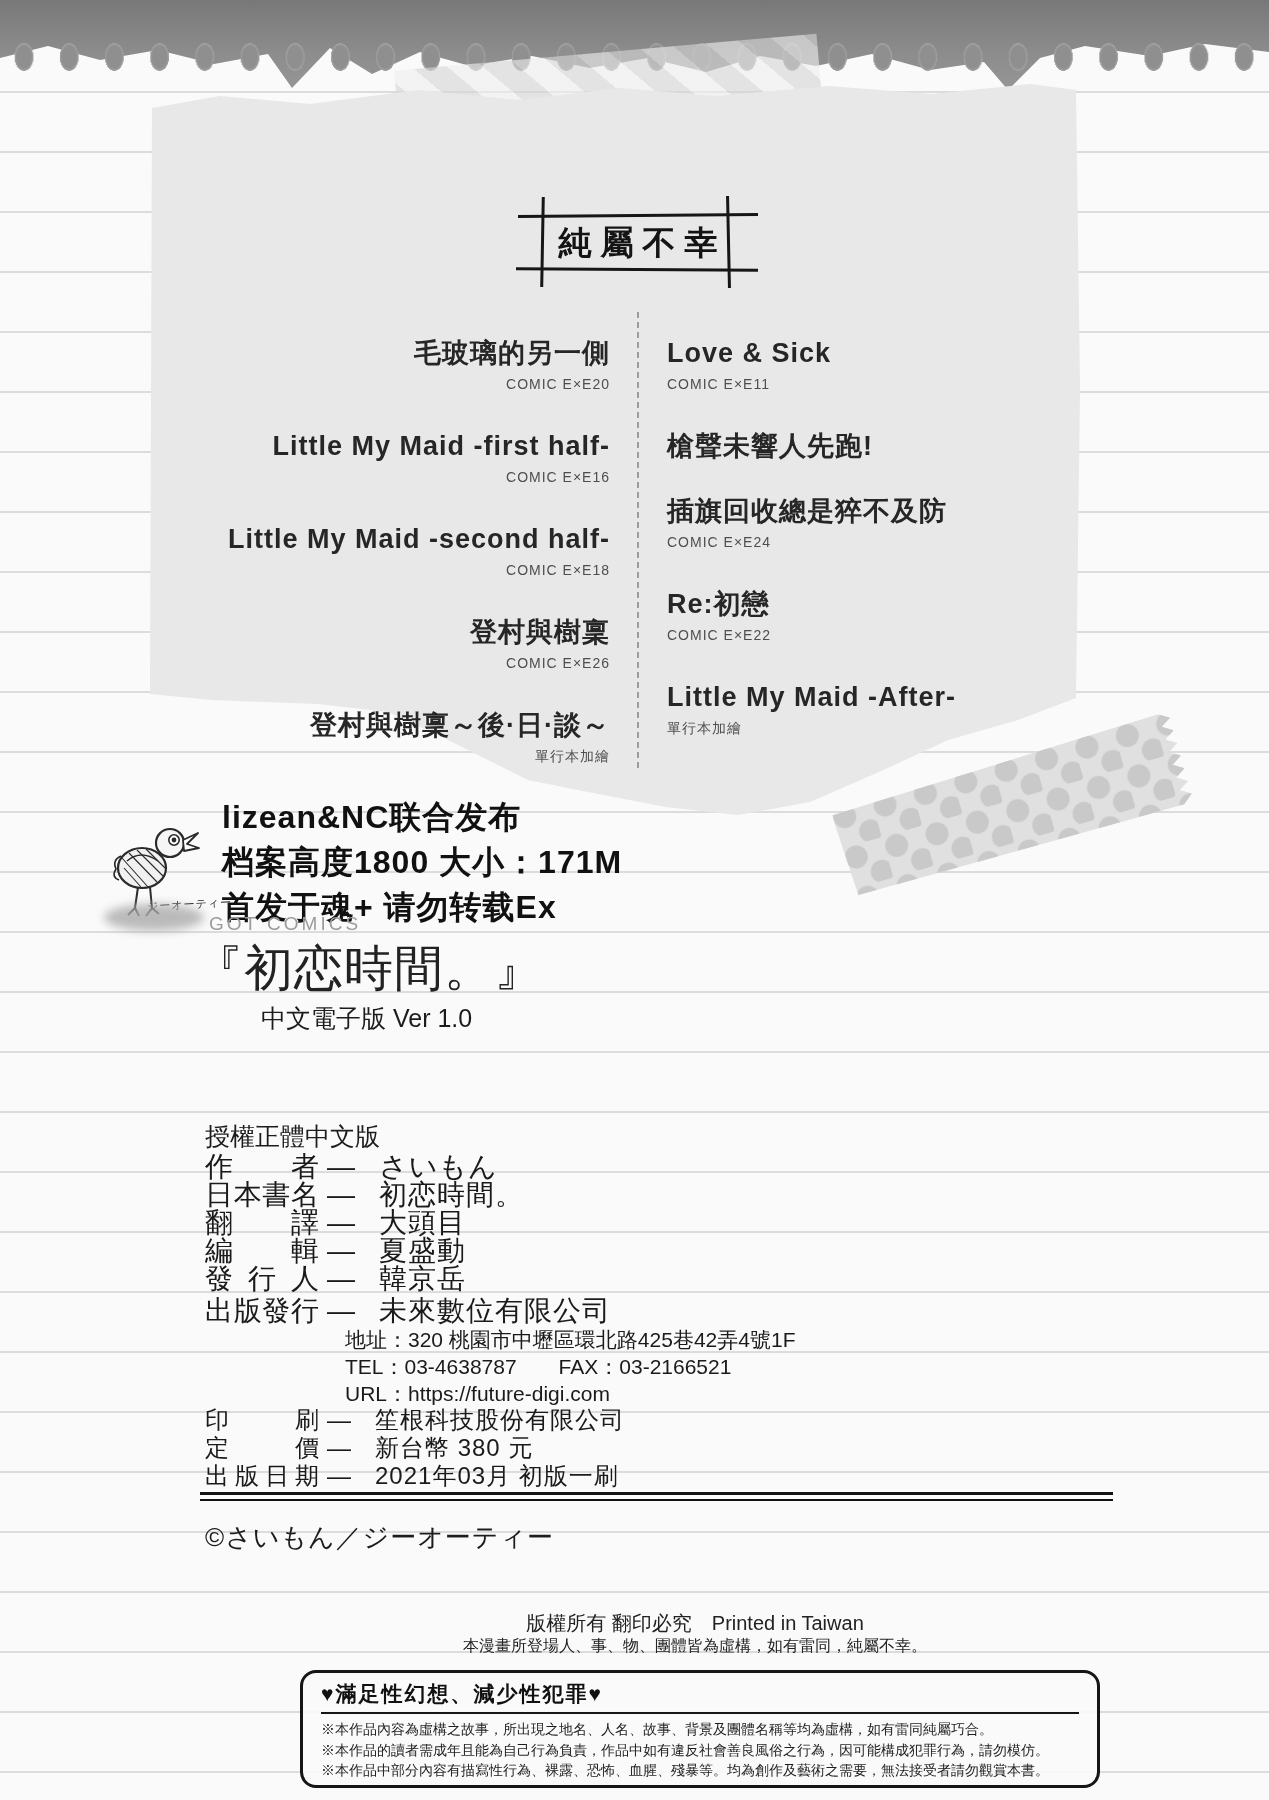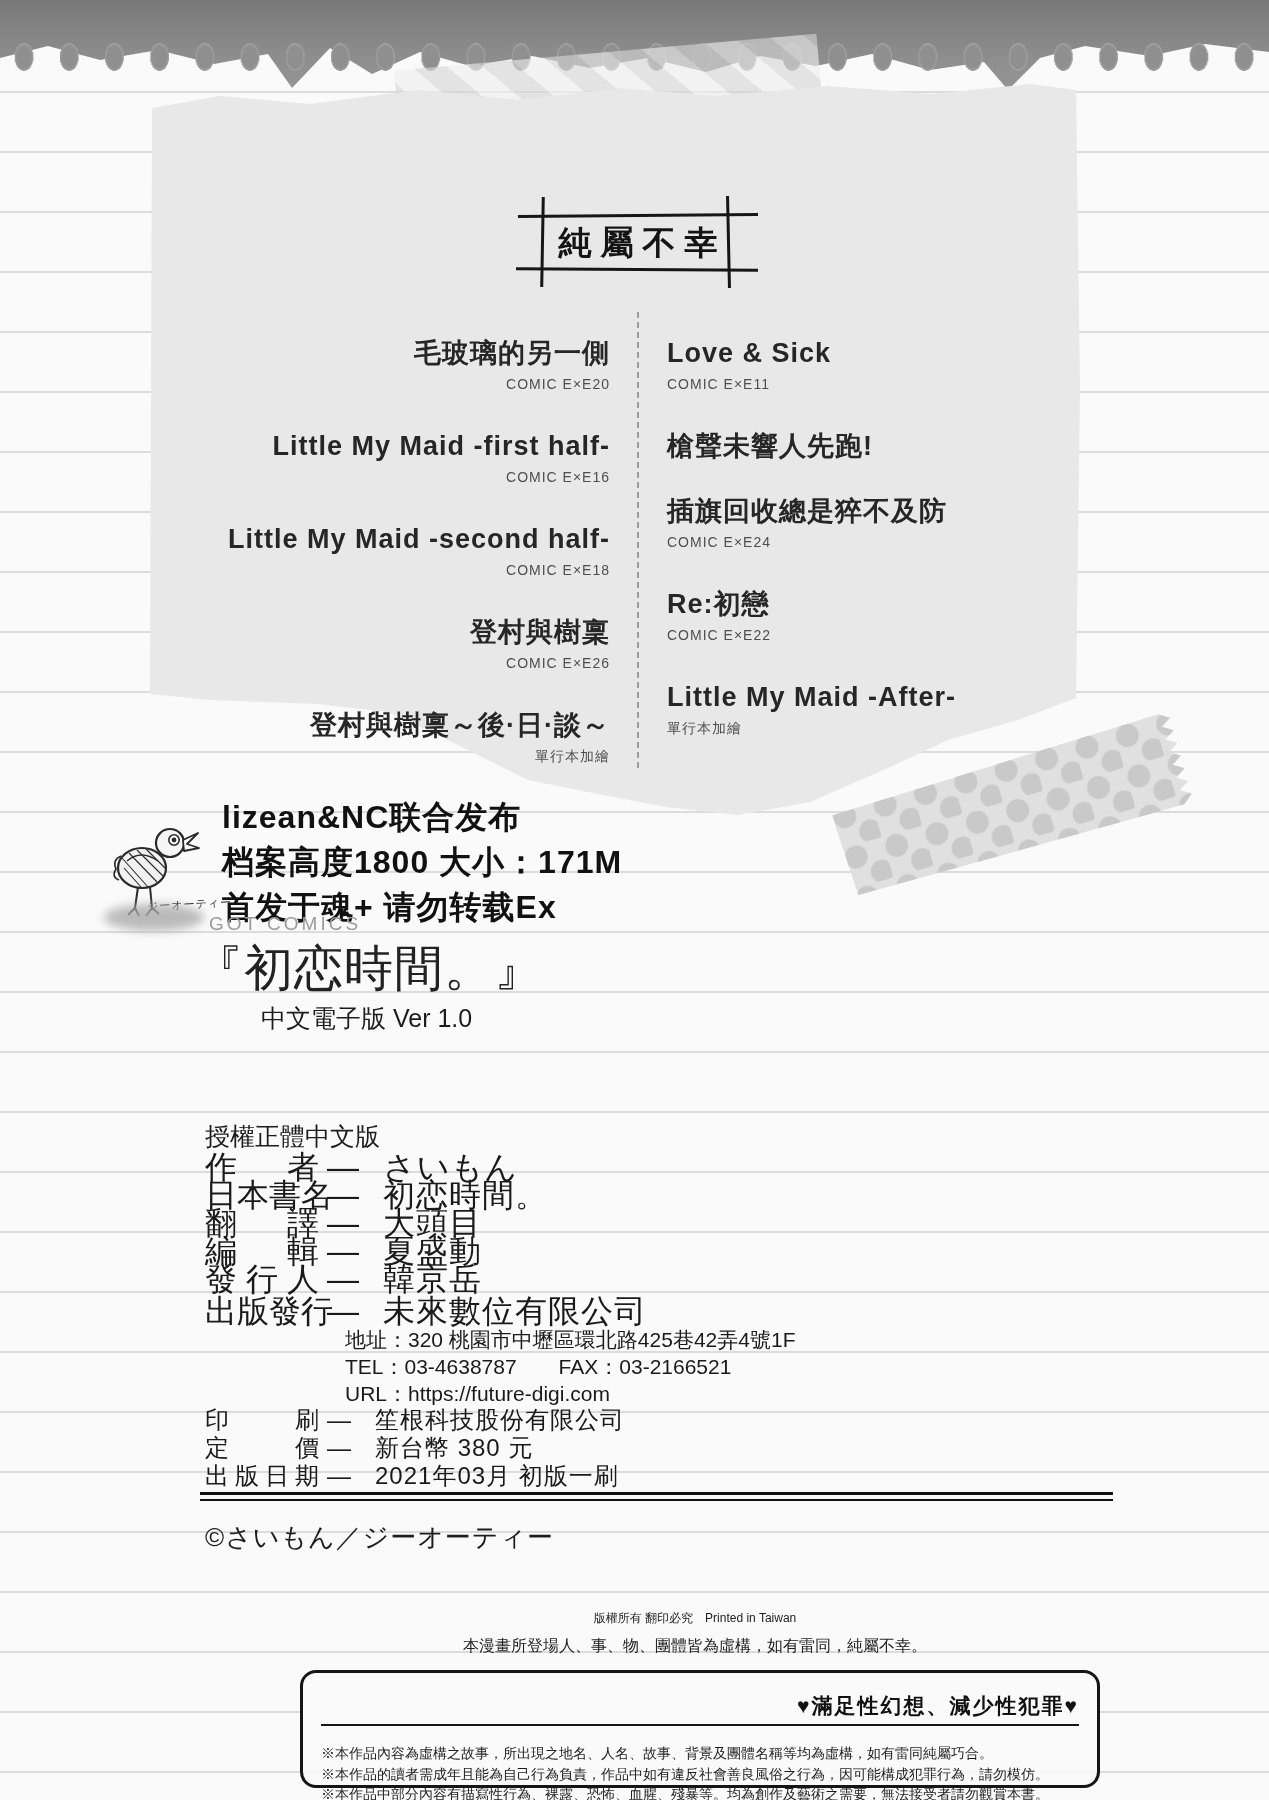--- a/index.html
+++ b/index.html
@@ -75,41 +75,41 @@
   .mascot-label { position:absolute; left:147px; top:897px; font-size:11px; color:#222; transform:rotate(-3deg); letter-spacing:1px; }
   .censor { position:absolute; left:104px; top:904px; width:100px; height:27px; background:#ababab; border-radius:50%; filter:blur(5px); opacity:.8; }
 
   .imprint { position:absolute; left:209px; top:913px; font-size:19px; letter-spacing:3px; color:#9b9b9b; }
   .book-title { position:absolute; left:194px; top:936px; font-size:49px; font-weight:300; letter-spacing:1px; color:#222; }
   .edition  { position:absolute; left:243px; top:1002px; font-size:25px;margin-left:18px; }
   .license1 { position:absolute; left:205px; top:1086px; font-size:25px; }
   .license2 { position:absolute; left:205px; top:1120px; font-size:25px; }
 
   
-  .credits { position:absolute; left:205px; top:1153px; font-size:32px; color:#1a1a1a; }
+  .credits { position:absolute; left:205px; top:1153px; font-size:28px; color:#1a1a1a; }
   .credit-row { display:flex; height:28px; line-height:28px; white-space:nowrap; }
   .credit-row.mt { margin-top:4px; }
   .credit-label { display:inline-block; width:114px; text-align:justify; text-align-last:justify; }
   .credit-dash  { margin:0 10px 0 8px; }
   .credit-value { margin-left:14px; letter-spacing:1px; }
   .pub-details { position:absolute; left:345px; top:1326px; font-size:21px; line-height:27px; color:#1a1a1a; }
   .production { position:absolute; left:205px; top:1406px; font-size:24px; color:#1a1a1a; }
 
   .rule-double { position:absolute; left:200px; top:1492px; width:913px; height:4px; border-top:3px solid #111; border-bottom:2px solid #111; }
   .copyright { position:absolute; left:205px; top:1520px; font-size:26px; letter-spacing:1px; }
 
-  .legal1 { position:absolute; left:250px; top:1610px; width:890px; text-align:center; font-size:12px; color:#222; }
+  .legal1 { position:absolute; left:250px; top:1610px; width:890px; text-align:center; font-size:20px; color:#222; }
   .legal2 { position:absolute; left:250px; top:1636px; width:890px; text-align:center; font-size:16px; color:#222; }
 
   .disc-box {
     position:absolute; left:300px; top:1670px; width:800px; height:118px; box-sizing:border-box;
     border:3.5px solid #151515; border-radius:16px; background:rgba(250,250,250,.9);
     padding:4px 14px 0;
   }
-  .disc-head { text-align:right; font-size:21px; font-weight:bold; letter-spacing:2px; padding:3px 0 4px; border-bottom:2.5px solid #151515; margin:12px 4px; color:#111; }
+  .disc-head { text-align:left; font-size:21px; font-weight:bold; letter-spacing:2px; padding:3px 0 4px; border-bottom:2.5px solid #151515; margin:0 4px; color:#111; }
   .disc-items { padding:5px 4px 0; font-size:14px; line-height:20.5px; color:#1d1d1d; }
 </style>
 </head>
 <body>
 
 <div class="page">
 
   <div class="binder-band"></div>
   <div class="binder-holes"></div>
   <div class="tape-striped"></div>

